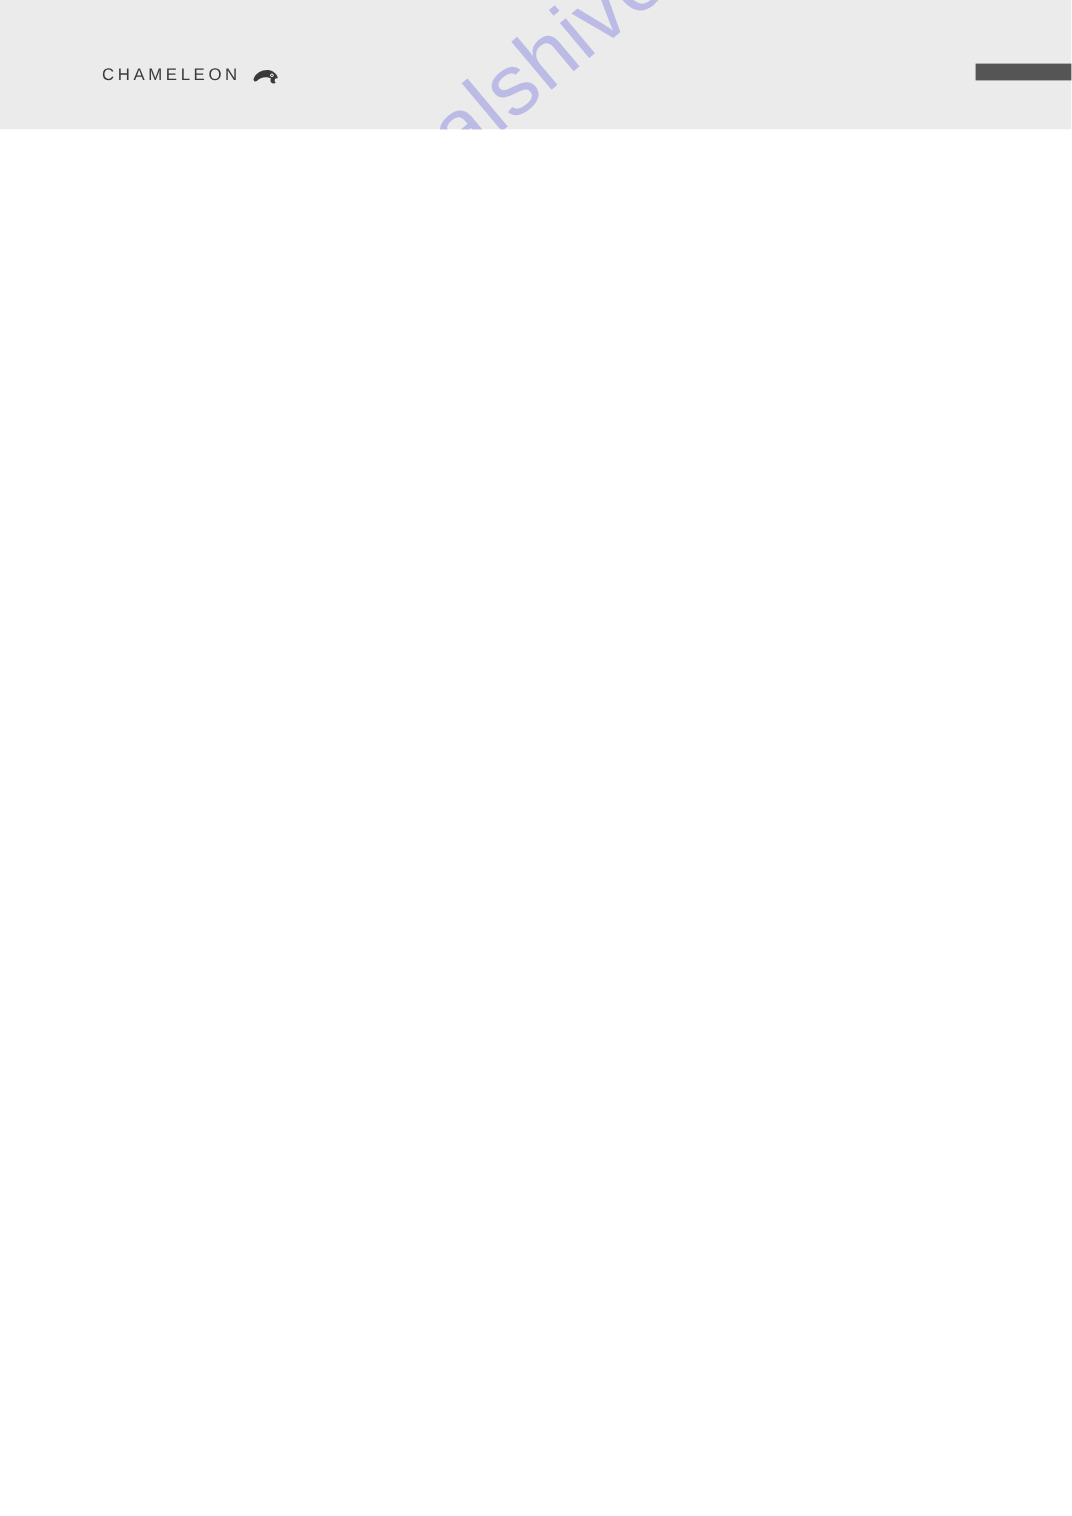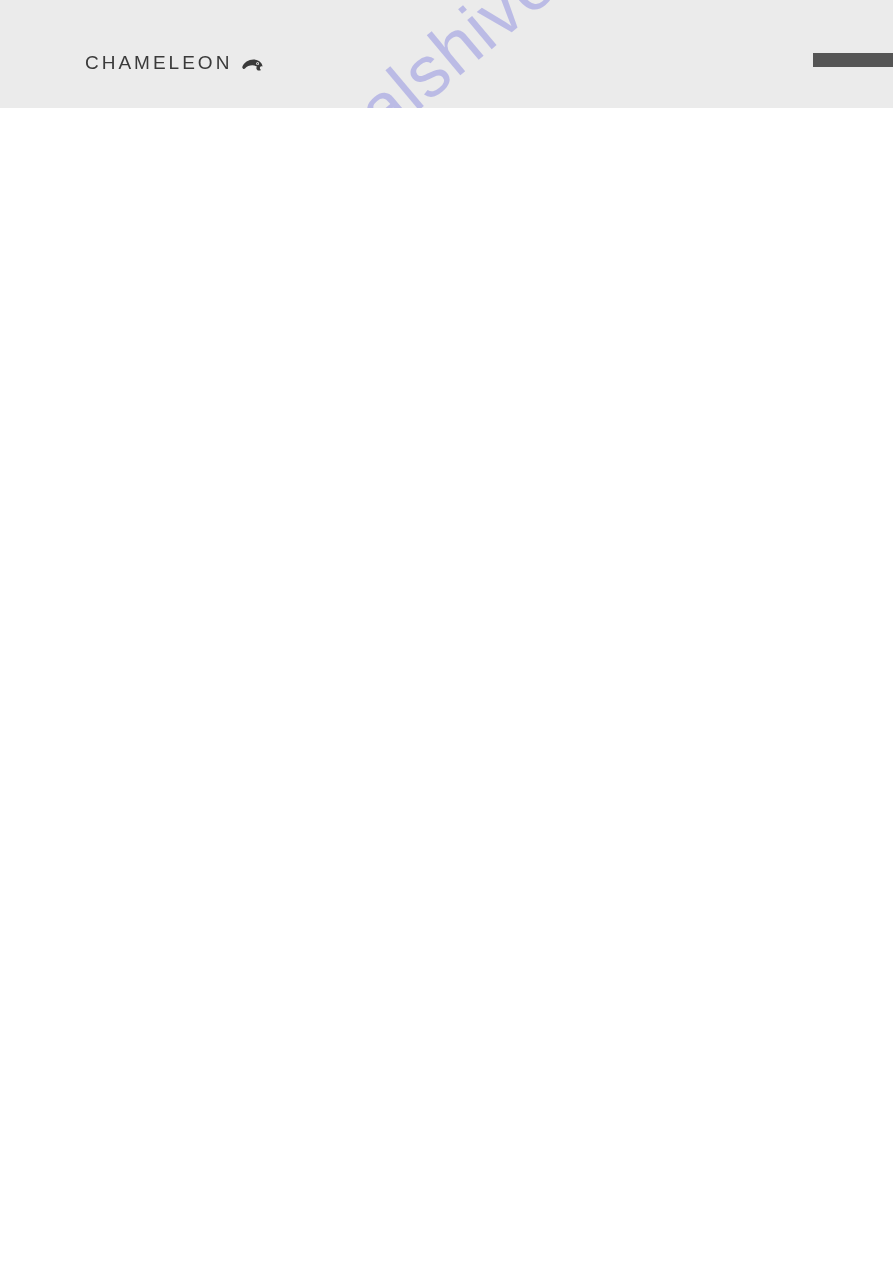--- a/index.html
+++ b/index.html
@@ -20,21 +20,21 @@
   .brand {
     position: absolute;
     left: 85px;
     top: 52px;
     display: flex;
     align-items: center;
     gap: 6px;
     color: #3a3a3a;
     font-weight: 500;
     letter-spacing: 3px;
-    font-size: 19px;
+    font-size: 14px;
   }
   .brand svg { width: 28px; height: 20px; }
   .dark-box {
     position: absolute;
     right: 0;
     top: 53px;
     width: 80px;
     height: 14px;
     background: #555;
   }

